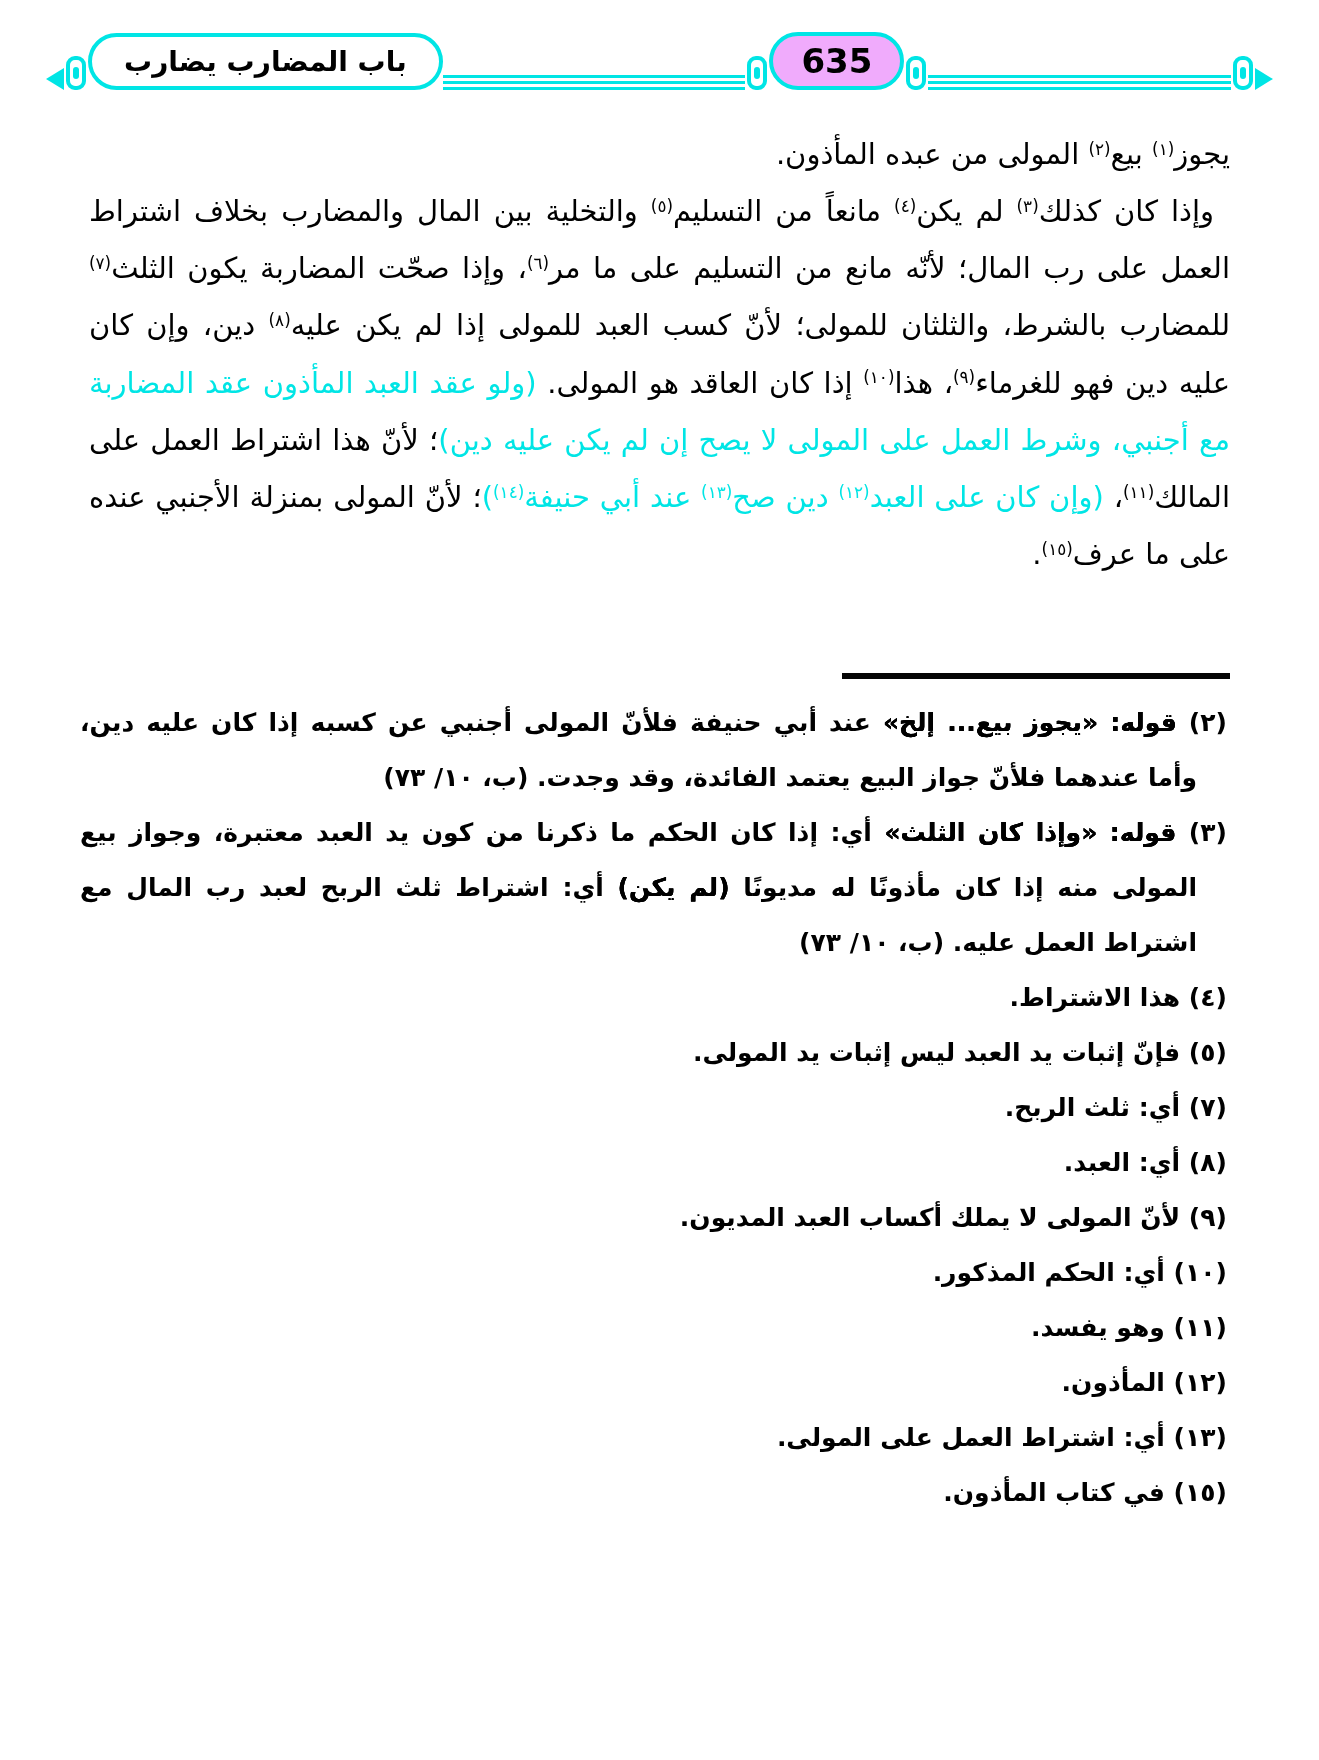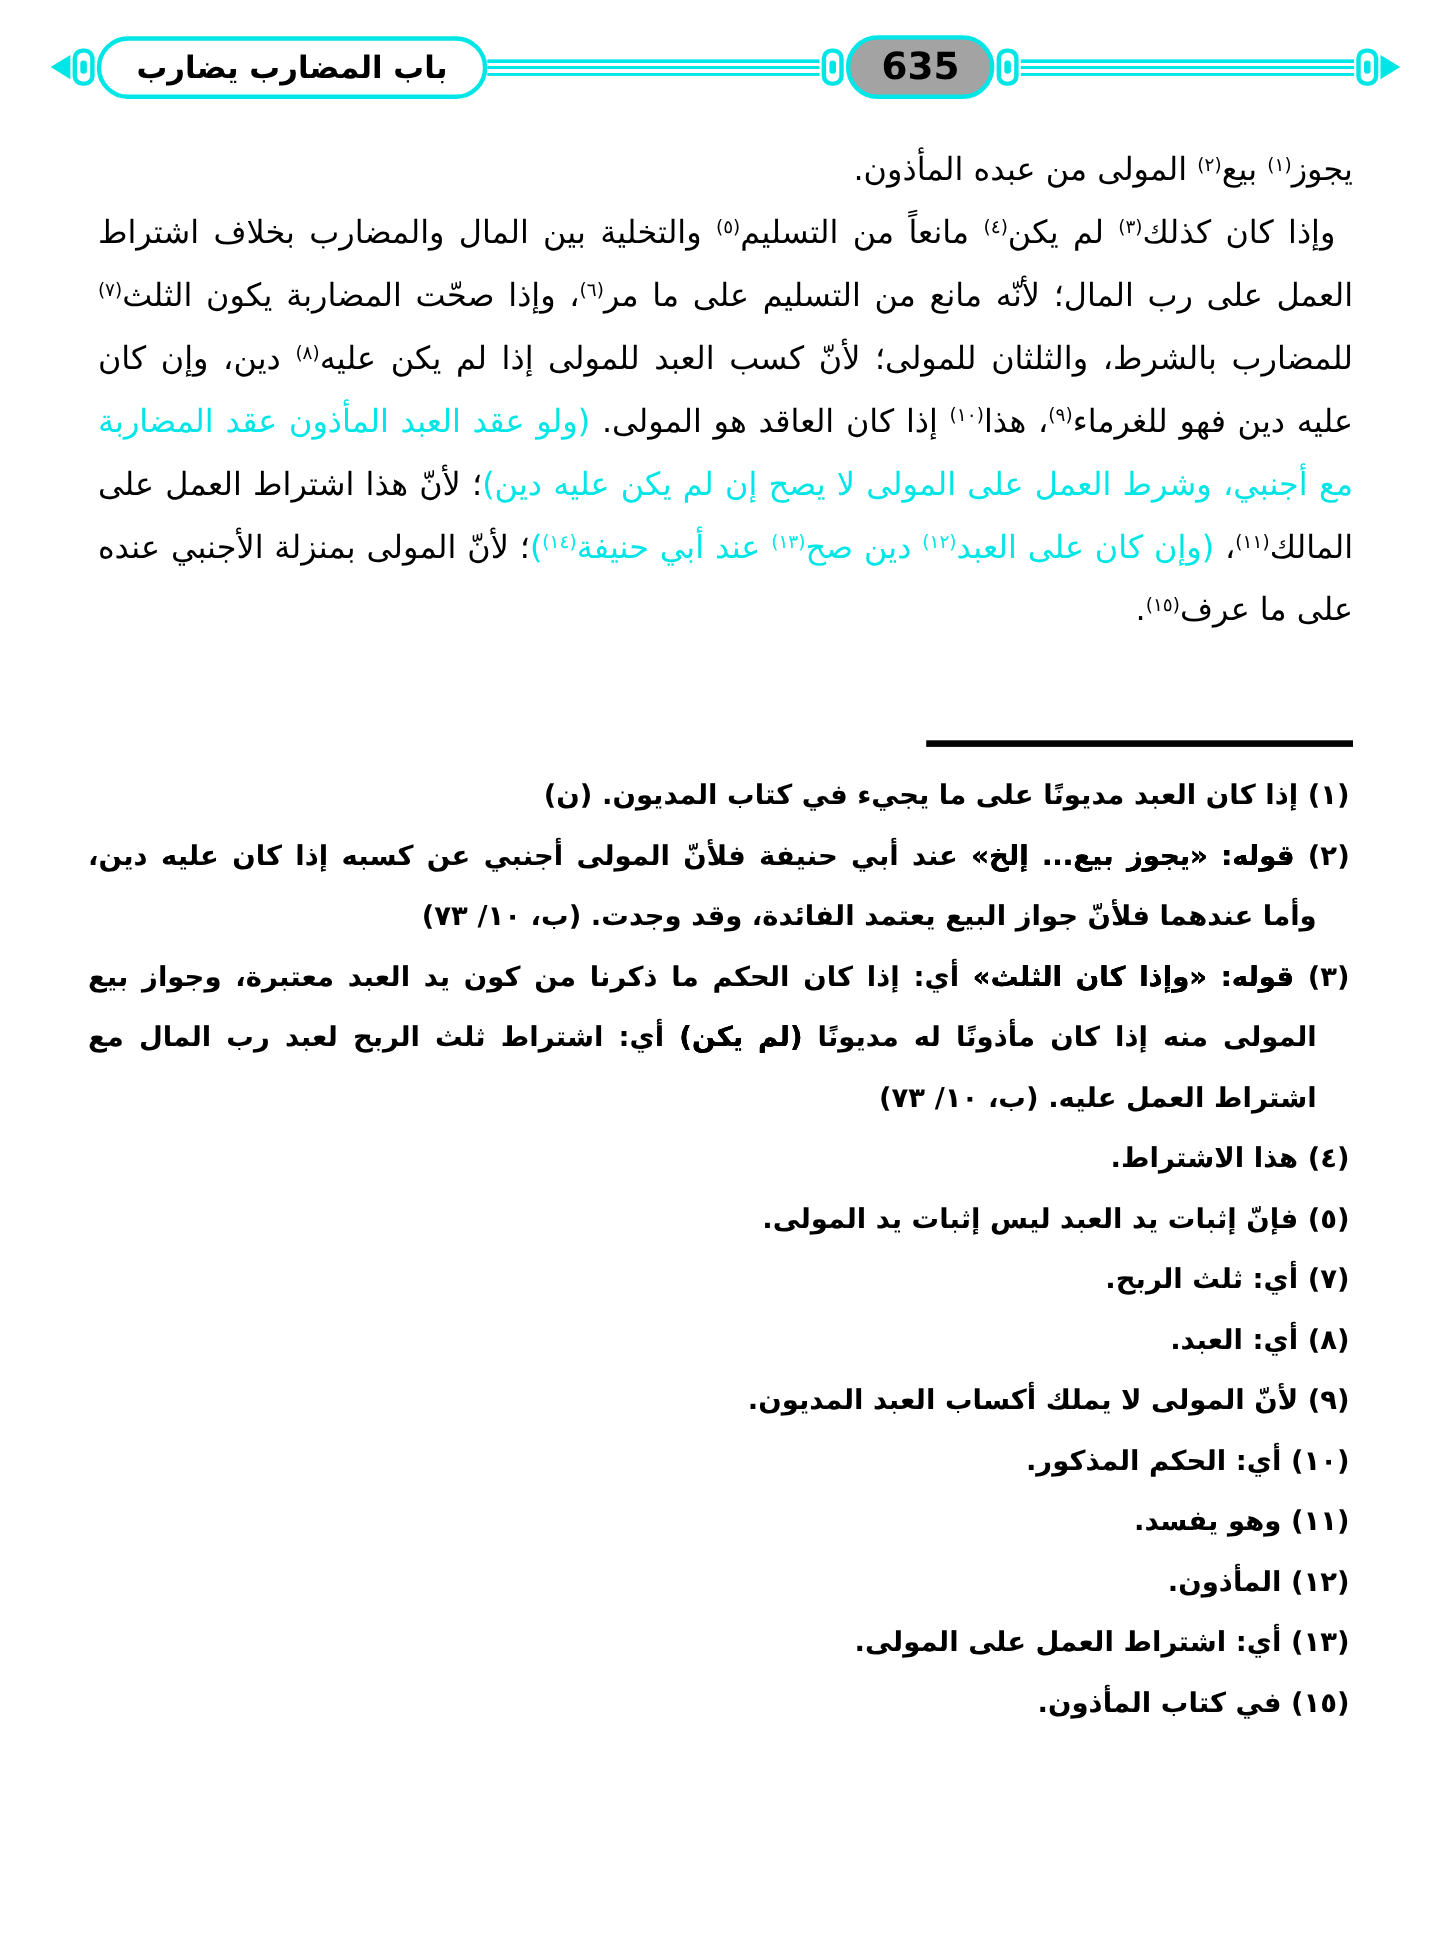--- a/index.html
+++ b/index.html
@@ -5,39 +5,39 @@
   :root{
     --accent:#00e5e5;
     --ink:#000000;
     --grey:#8f8f8f;
   }
   *{box-sizing:border-box;}
   body{margin:0;background:#ffffff;font-family:"DejaVu Sans",sans-serif;}
   .page{width:1319px;min-height:1760px;margin:0 auto;background:#fff;overflow:hidden;position:relative;}
 
   
-  .band{display:flex;align-items:center;margin:32px 46px 0 46px;}
+  .band{display:flex;align-items:flex-end;margin:32px 46px 0 46px;}
   .rail{flex:1;height:15px;min-width:24px;
     background:linear-gradient(to bottom,
       var(--accent) 0 3px, transparent 3px 6px,
       var(--accent) 6px 9px, transparent 9px 12px,
       var(--accent) 12px 15px);}
   .finial-l{width:0;height:0;border-top:11px solid transparent;border-bottom:11px solid transparent;
     border-right:18px solid var(--accent);flex:none;}
   .finial-r{width:0;height:0;border-top:11px solid transparent;border-bottom:11px solid transparent;
     border-left:18px solid var(--accent);flex:none;}
   .clasp{width:20px;height:34px;border:4px solid var(--accent);border-radius:9px;background:#fff;
     position:relative;flex:none;margin:0 2px;}
   .clasp::after{content:"";position:absolute;top:7px;bottom:7px;left:3px;right:3px;
     background:var(--accent);border-radius:5px;}
   .capsule{border:4px solid var(--accent);border-radius:40px;padding:8px 32px;background:#fff;
     white-space:nowrap;font-weight:bold;flex:none;}
   .capsule.chapter{font-size:28px;color:var(--ink);}
   .capsule.booktitle{font-size:29px;color:var(--accent);letter-spacing:1px;}
-  .stadium{border:4px solid var(--accent);border-radius:40px;padding:5px 28px;background:#a3a3a3;
+  .stadium{border:4px solid var(--accent);border-radius:40px;padding:5px 28px;background:#f0abfc;
     font-size:34px;font-weight:bold;color:var(--ink);flex:none;}
 
   
   .matn{margin:36px 89px 0 89px;color:var(--ink);}
   .matn p{margin:0;font-size:29px;font-weight:normal;line-height:1.97;text-align:justify;}
   .matn p.p2{text-indent:16px;}
   .accent{color:var(--accent);}
   .sup{font-size:0.58em;position:relative;top:-0.55em;line-height:0;}
   .b{text-shadow:0 0 0.6px currentColor,0 0 0.6px currentColor;margin-top:28px;}
 
@@ -70,21 +70,20 @@
   </header>
 
   <main class="matn" dir="rtl">
     <p class="p1"><span>يجوز</span><span class="sup">(١)</span><span> بيع</span><span class="sup">(٢)</span><span> المولى من عبده المأذون.</span></p>
     <p class="p2"><span>وإذا كان كذلك</span><span class="sup">(٣)</span><span> لم يكن</span><span class="sup">(٤)</span><span> مانعاً من التسليم</span><span class="sup">(٥)</span><span> والتخلية بين المال والمضارب بخلاف اشتراط العمل على رب المال؛ لأنّه مانع من التسليم على ما مر</span><span class="sup">(٦)</span><span>، وإذا صحّت المضاربة يكون الثلث</span><span class="sup">(٧)</span><span> للمضارب بالشرط، والثلثان للمولى؛ لأنّ كسب العبد للمولى إذا لم يكن عليه</span><span class="sup">(٨)</span><span> دين، وإن كان عليه دين فهو للغرماء</span><span class="sup">(٩)</span><span>، هذا</span><span class="sup">(١٠)</span><span> إذا كان العاقد هو المولى. </span><span class="accent">(ولو عقد العبد المأذون عقد المضاربة مع أجنبي، وشرط العمل على المولى لا يصح إن لم يكن عليه دين)</span><span>؛ لأنّ هذا اشتراط العمل على المالك</span><span class="sup">(١١)</span><span>، </span><span class="accent">(وإن كان على العبد</span><span class="sup accent">(١٢)</span><span class="accent"> دين صح</span><span class="sup accent">(١٣)</span><span class="accent"> عند أبي حنيفة</span><span class="sup accent">(١٤)</span><span class="accent">)</span><span>؛ لأنّ المولى بمنزلة الأجنبي عنده على ما عرف</span><span class="sup">(١٥)</span><span>.</span></p>
   </main>
 
   <div class="fn-sep"></div>
 
   <section class="footnotes" dir="rtl">
-      <p class="footnote"><span>(١) إذا كان العبد مديونًا على ما يجيء في كتاب المديون. (ن)</span></p>
       <p class="footnote"><span>(٢) </span><span class="b">قوله: «يجوز بيع... إلخ»</span><span> عند أبي حنيفة فلأنّ المولى أجنبي عن كسبه إذا كان عليه دين، وأما عندهما فلأنّ جواز البيع يعتمد الفائدة، وقد وجدت. (ب، ١٠/ ٧٣)</span></p>
       <p class="footnote"><span>(٣) </span><span class="b">قوله: «وإذا كان الثلث»</span><span> أي: إذا كان الحكم ما ذكرنا من كون يد العبد معتبرة، وجواز بيع المولى منه إذا كان مأذونًا له مديونًا </span><span class="b">(لم يكن)</span><span> أي: اشتراط ثلث الربح لعبد رب المال مع اشتراط العمل عليه. (ب، ١٠/ ٧٣)</span></p>
       <p class="footnote"><span>(٤) هذا الاشتراط.</span></p>
       <p class="footnote"><span>(٥) فإنّ إثبات يد العبد ليس إثبات يد المولى.</span></p>
       <p class="footnote"><span>(٧) أي: ثلث الربح.</span></p>
       <p class="footnote"><span>(٨) أي: العبد.</span></p>
       <p class="footnote"><span>(٩) لأنّ المولى لا يملك أكساب العبد المديون.</span></p>
       <p class="footnote"><span>(١٠) أي: الحكم المذكور.</span></p>
       <p class="footnote"><span>(١١) وهو يفسد.</span></p>
       <p class="footnote"><span>(١٢) المأذون.</span></p>

